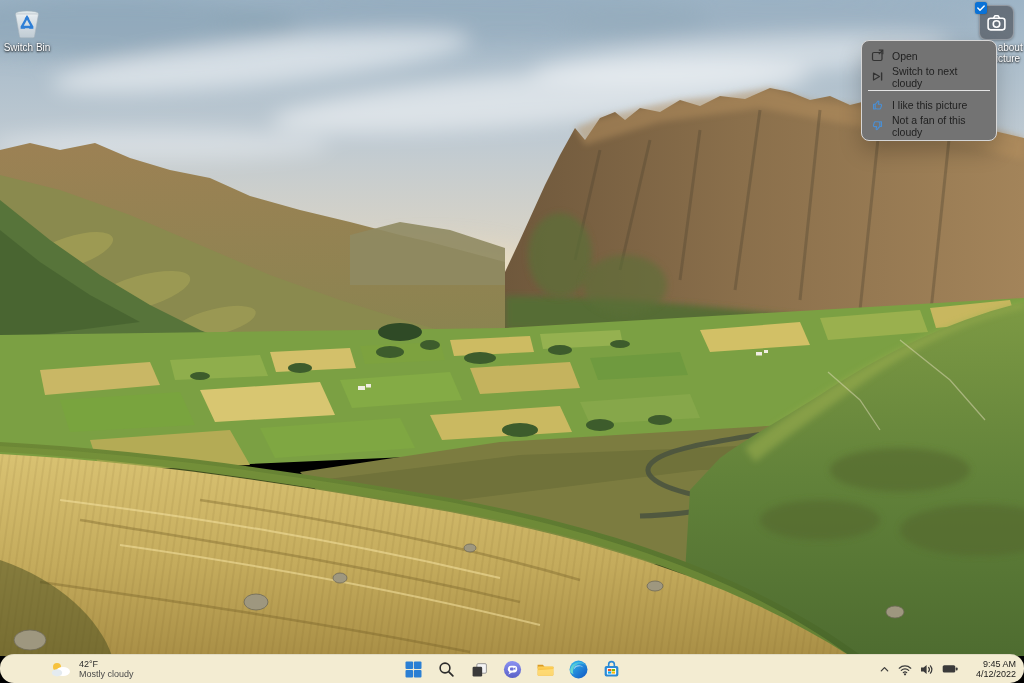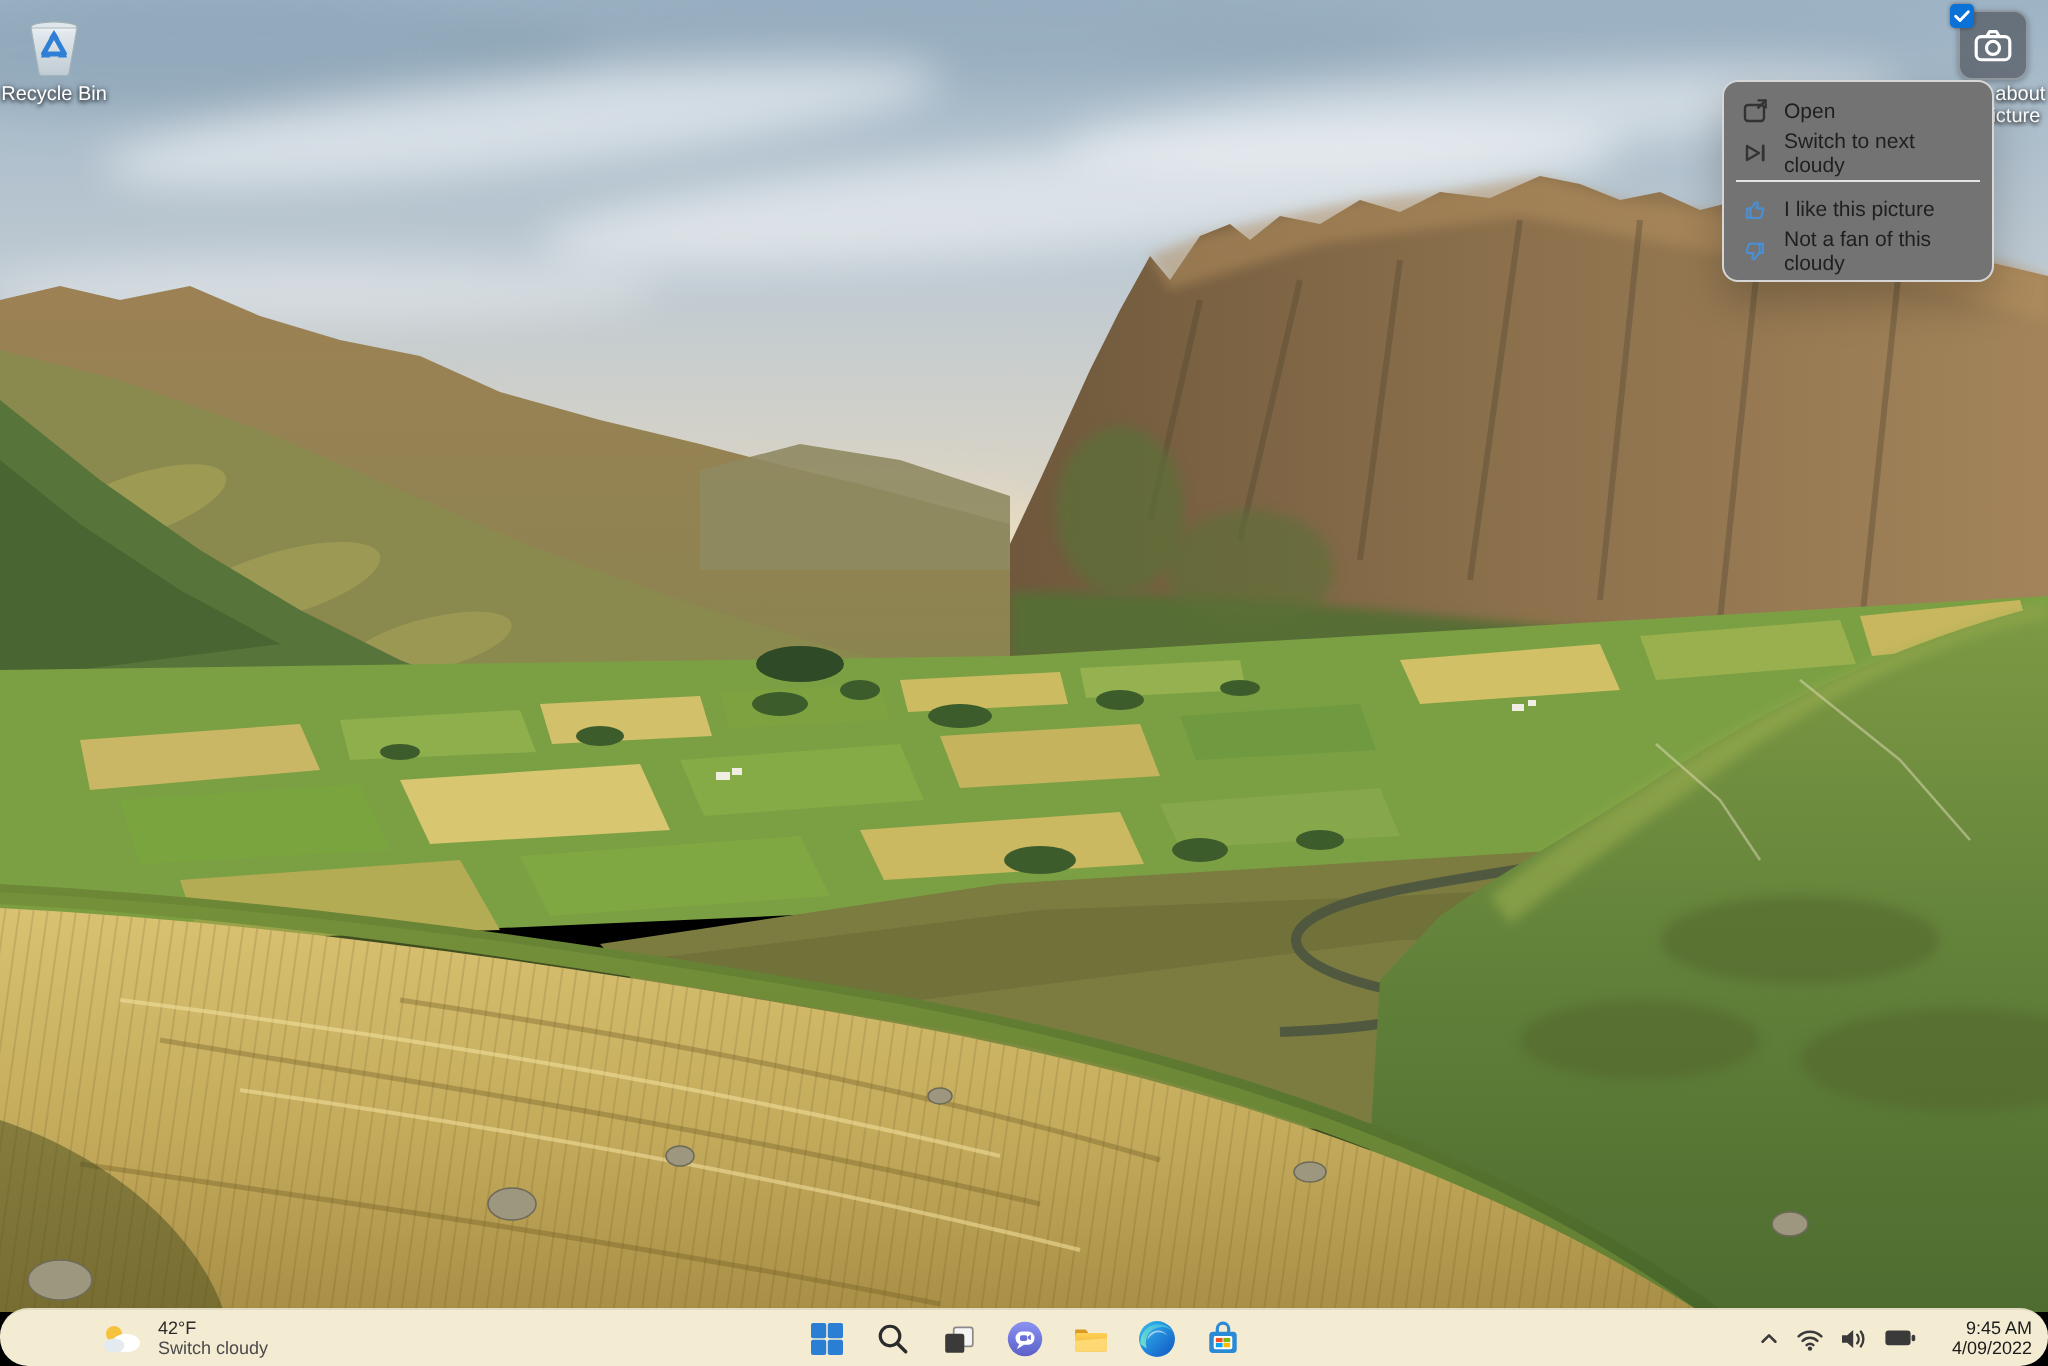--- a/index.html
+++ b/index.html
@@ -240,21 +240,21 @@
             <stop offset="1" stop-color="#c3ced6"></stop>
         </linearGradient>
       </defs>
       <ellipse cx="17" cy="7.5" rx="11.5" ry="2.6" fill="#dfe7ea" stroke="#9fb0b8" stroke-width="0.6"></ellipse>
       <path d="M5.5,8 L9.5,30.5 Q9.7,31.8 11,31.8 L23,31.8 Q24.3,31.8 24.5,30.5 L28.5,8 Z" fill="url(#binG)" opacity="0.92" stroke="#a8b4bc" stroke-width="0.6"></path>
       <polygon points="17,11.5 22.3,21 11.7,21" fill="none" stroke="#2f7fd6" stroke-width="2.4" stroke-linejoin="round"></polygon>
       <polygon points="17,9 19.4,13 14.6,13" fill="#2f7fd6"></polygon>
       <polygon points="23.6,22.8 19,22.8 21.4,18.8" fill="#2f7fd6"></polygon>
       <polygon points="10.4,22.8 12.8,18.8 15.2,22.8" fill="#2f7fd6"></polygon>
     </svg>
-    <div class="dlabel">Recycle Bin</div>
+    <div class="dlabel">Switch Bin</div>
   </div>
 
   <div class="desk-icon spotlight">
     <div class="cam-tile">
       <div class="sel-check">
         <svg width="10" height="10" viewBox="0 0 11 11">
             <polyline points="2,5.6 4.4,8 9,3.2" fill="none" stroke="#fff" stroke-width="1.6" stroke-linecap="round" stroke-linejoin="round"></polyline>
           </svg>
       </div>
       <svg width="21" height="21" viewBox="0 0 20 20">
@@ -318,21 +318,21 @@
   <div class="taskbar">
 
     <div class="weather">
       <svg width="22" height="17" viewBox="0 0 22 17">
         <circle cx="7" cy="6" r="4" fill="#f6c23e"></circle>
         <ellipse cx="13" cy="10.5" rx="7" ry="4.6" fill="#ffffff"></ellipse>
         <ellipse cx="7" cy="11.8" rx="5.2" ry="3.6" fill="#e4ebf0"></ellipse>
       </svg>
       <div class="weather-texts">
         <div class="weather-temp">42°F</div>
-        <div class="weather-cond">Switch cloudy</div>
+        <div class="weather-cond">Mostly cloudy</div>
       </div>
     </div>
 
     <div class="apps">
       <div class="app-btn">
         <svg width="17" height="17" viewBox="0 0 17 17">
           <rect x="0.5" y="0.5" width="7.6" height="7.6" rx="1" fill="#2a7fd4"></rect>
           <rect x="8.9" y="0.5" width="7.6" height="7.6" rx="1" fill="#2a7fd4"></rect>
           <rect x="0.5" y="8.9" width="7.6" height="7.6" rx="1" fill="#2a7fd4"></rect>
           <rect x="8.9" y="8.9" width="7.6" height="7.6" rx="1" fill="#2a7fd4"></rect>
@@ -430,18 +430,18 @@
         </svg>
       </span>
       <span class="ti">
         <svg width="16" height="10" viewBox="0 0 16 10">
           <rect x="0.7" y="1.2" width="12.6" height="7.4" rx="1.6" fill="#3a3a3a"></rect>
           <rect x="13.8" y="3.4" width="1.8" height="3.2" rx="0.8" fill="#3a3a3a"></rect>
         </svg>
       </span>
       <div class="clock">
         <div>9:45 AM</div>
-        <div>4/09/2022</div>
+        <div>4/12/2022</div>
       </div>
     </div>
   </div>
 
 </div>
 
 </body></html>

